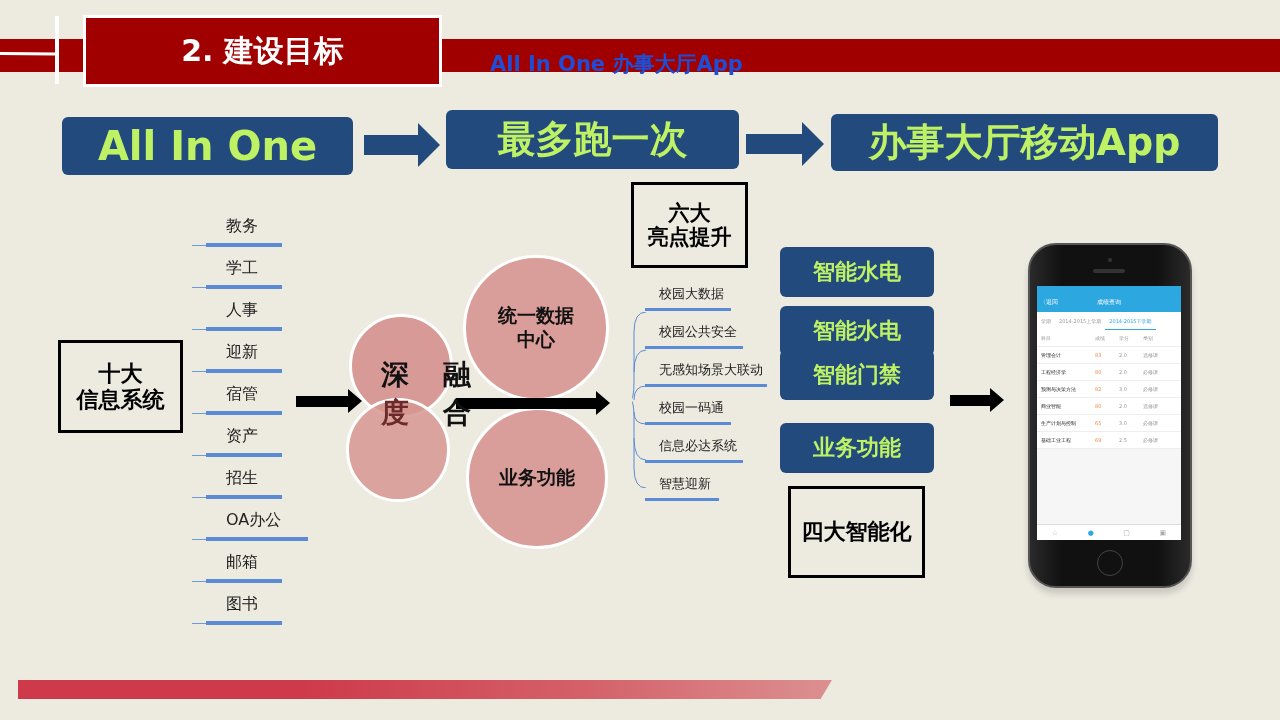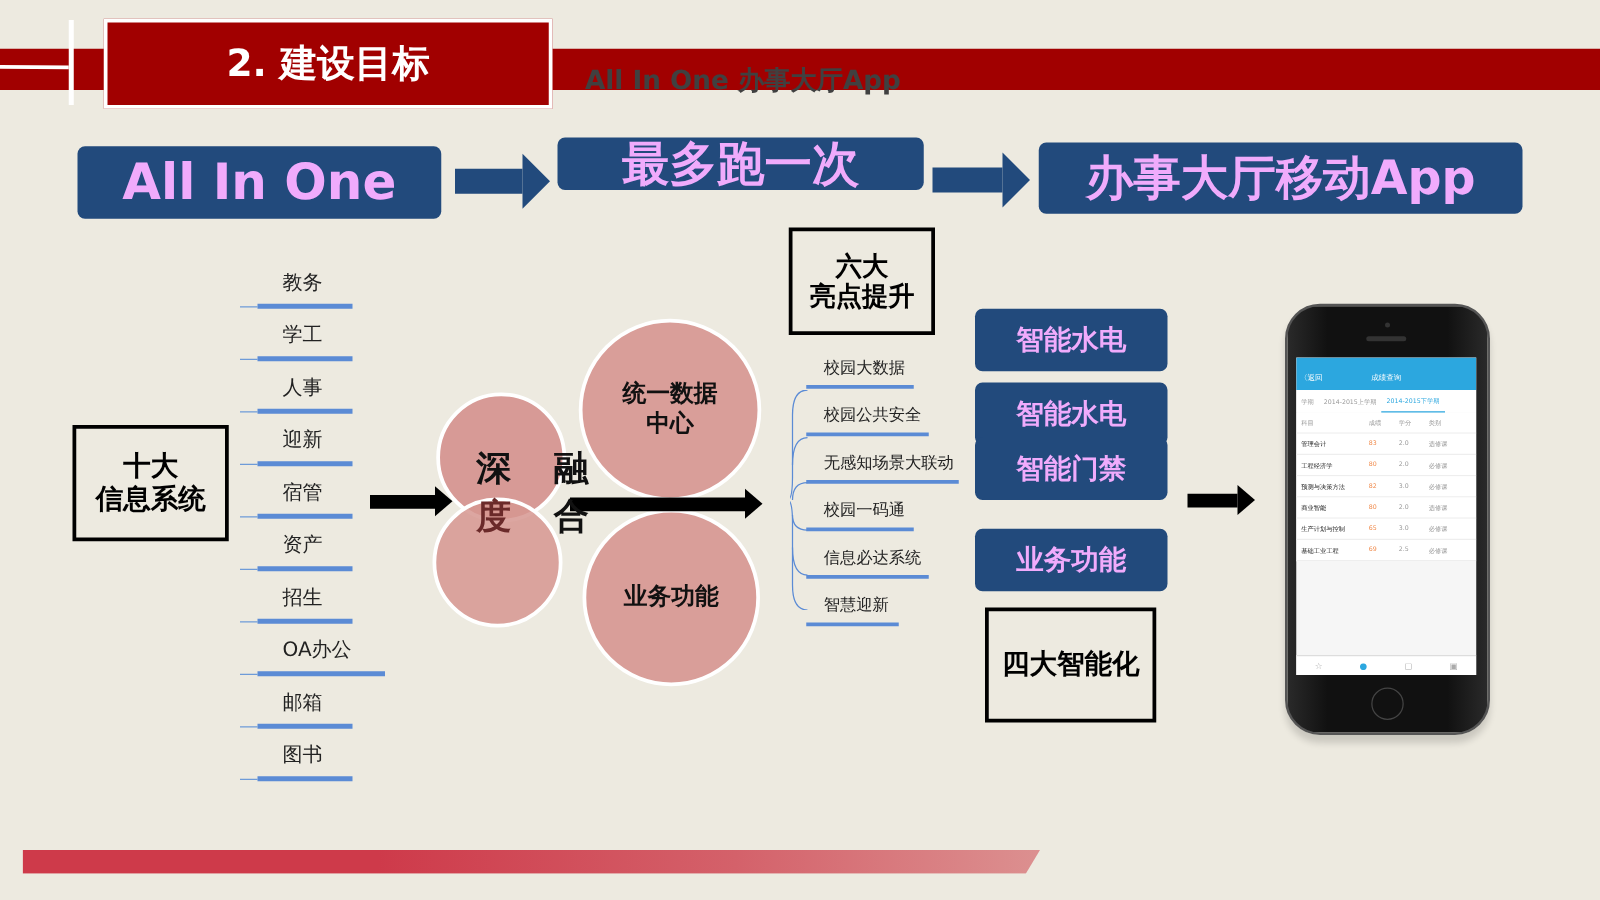--- a/index.html
+++ b/index.html
@@ -15,33 +15,33 @@
   .hdr-bar { left: 0; top: 39px; width: 1280px; height: 33px; background: #A10000; }
   .hdr-whiteline { left: 0; top: 52px; width: 55px; height: 3px; background: #fff; transform: rotate(0.5deg); transform-origin: left; }
   .hdr-vline { left: 55px; top: 16px; width: 4px; height: 68px; background: #fff; }
   .hdr-title {
     left: 83px; top: 15px; width: 359px; height: 72px;
     background: #A10000; border: 3px solid #fff;
     color: #fff; font-weight: bold; font-size: 30px;
     display: flex; align-items: center; justify-content: center;
   }
   .hdr-sub {
-    left: 468px; top: 40px; height: 48px;
-    color: #404040; font-weight: bold; font-size: 21px;
+    left: 490px; top: 40px; height: 48px;
+    color: #1d4ed8; font-weight: bold; font-size: 21px;
     display: flex; align-items: center;
   }
 
   
   .flow-box {
-    background: #224A7C; color: #f0abfc; font-weight: bold;
+    background: #224A7C; color: #bef264; font-weight: bold;
     border-radius: 6px;
     display: flex; align-items: center; justify-content: center;
   }
   .fb1 { left: 62px; top: 117px; width: 291px; height: 58px; font-size: 40px; }
-  .fb2 { left: 446px; top: 110px; width: 293px; height: 42px; font-size: 38px; }
+  .fb2 { left: 446px; top: 110px; width: 293px; height: 59px; font-size: 38px; }
   .fb3 { left: 831px; top: 114px; width: 387px; height: 57px; font-size: 38px; }
   .blue-arrow { display: flex; align-items: center; }
   .blue-arrow .shaft { background: #224A7C; height: 20px; }
   .blue-arrow .head {
     width: 0; height: 0;
     border-top: 22px solid transparent; border-bottom: 22px solid transparent;
     border-left: 22px solid #224A7C;
   }
   .ba1 { left: 364px; top: 123px; }
   .ba2 { left: 746px; top: 122px; }

